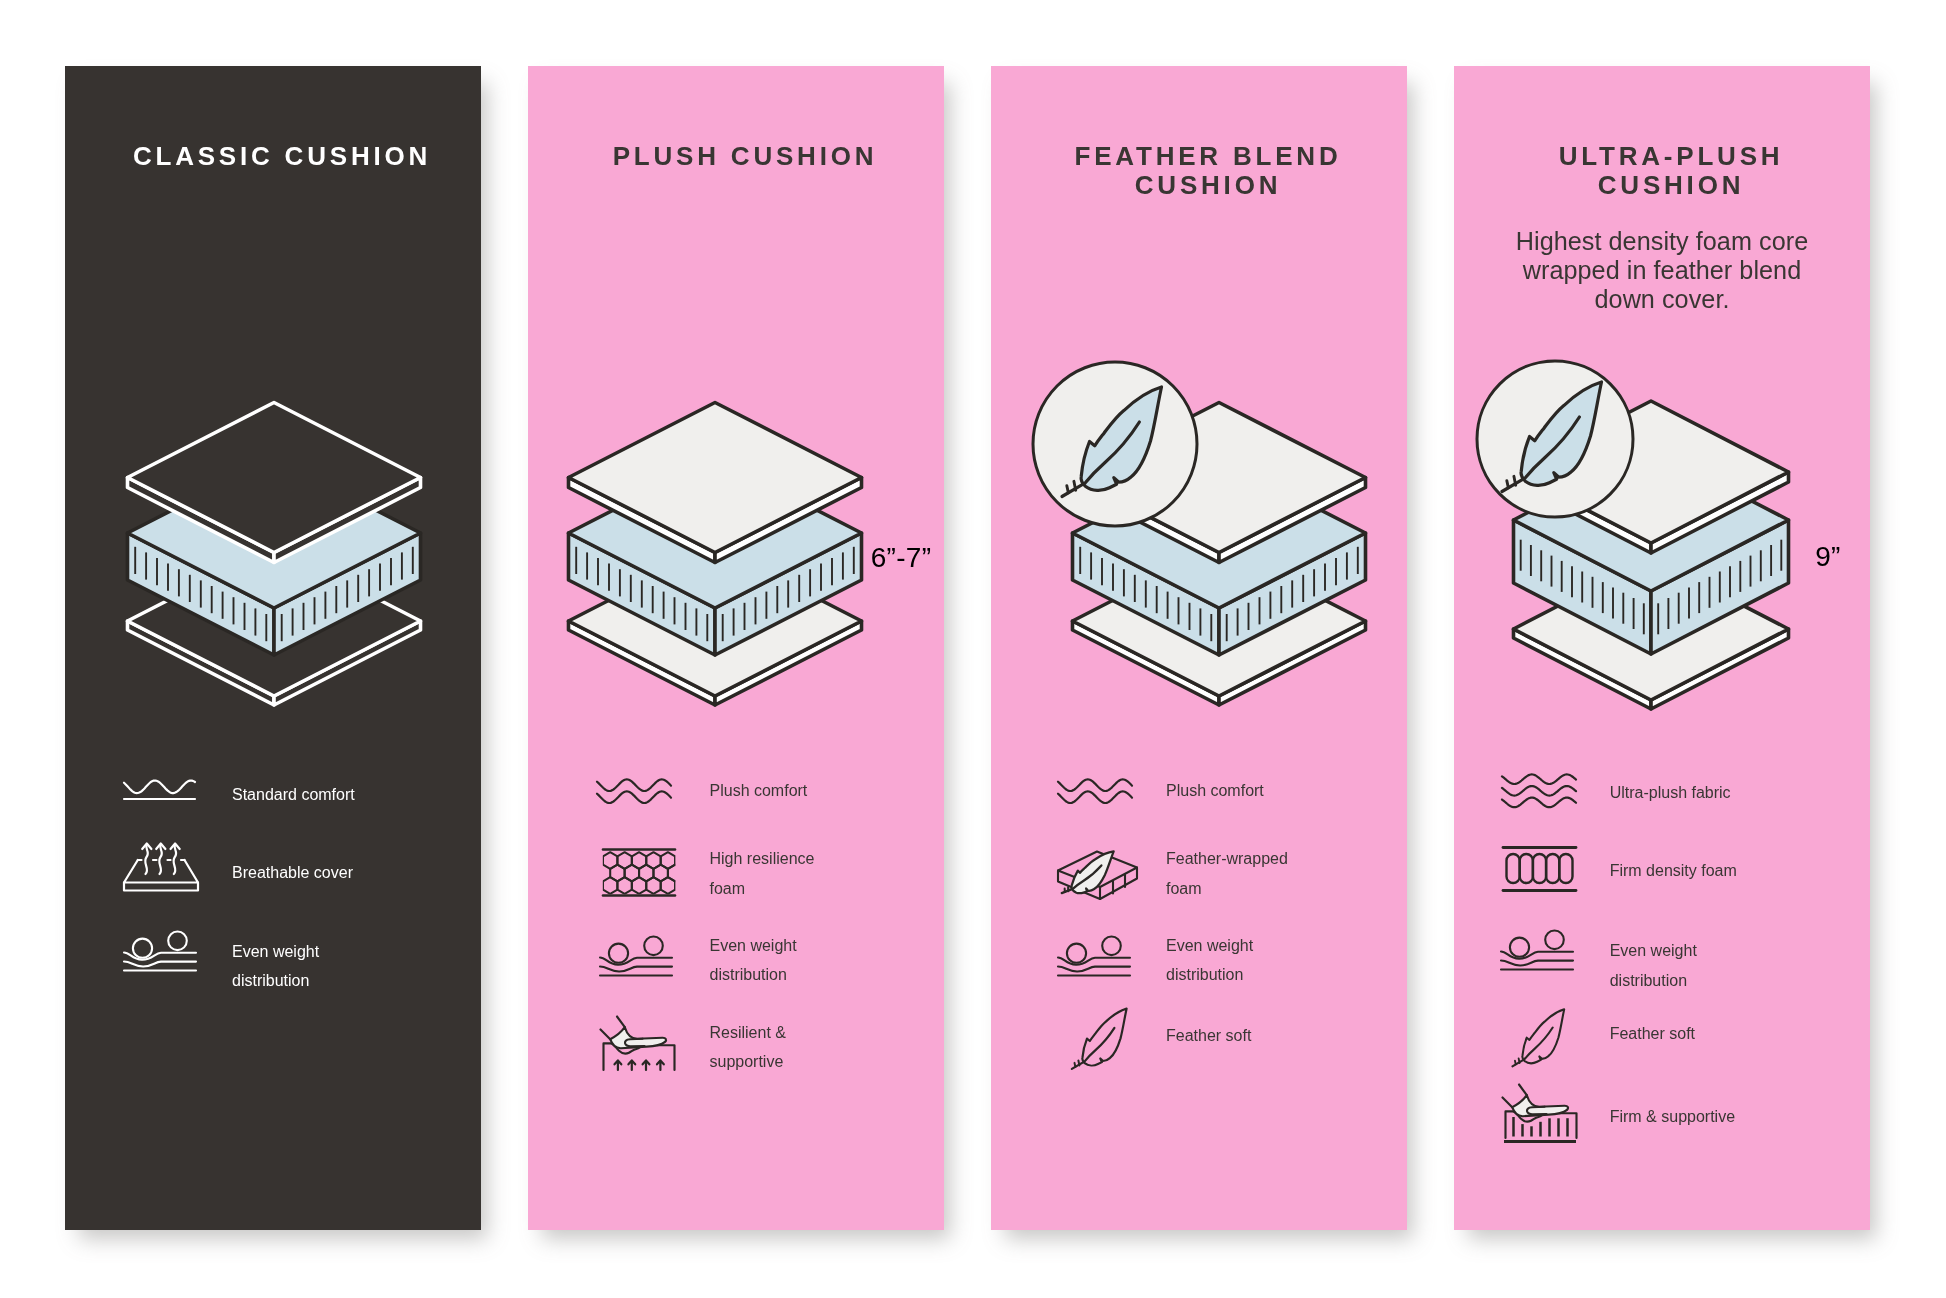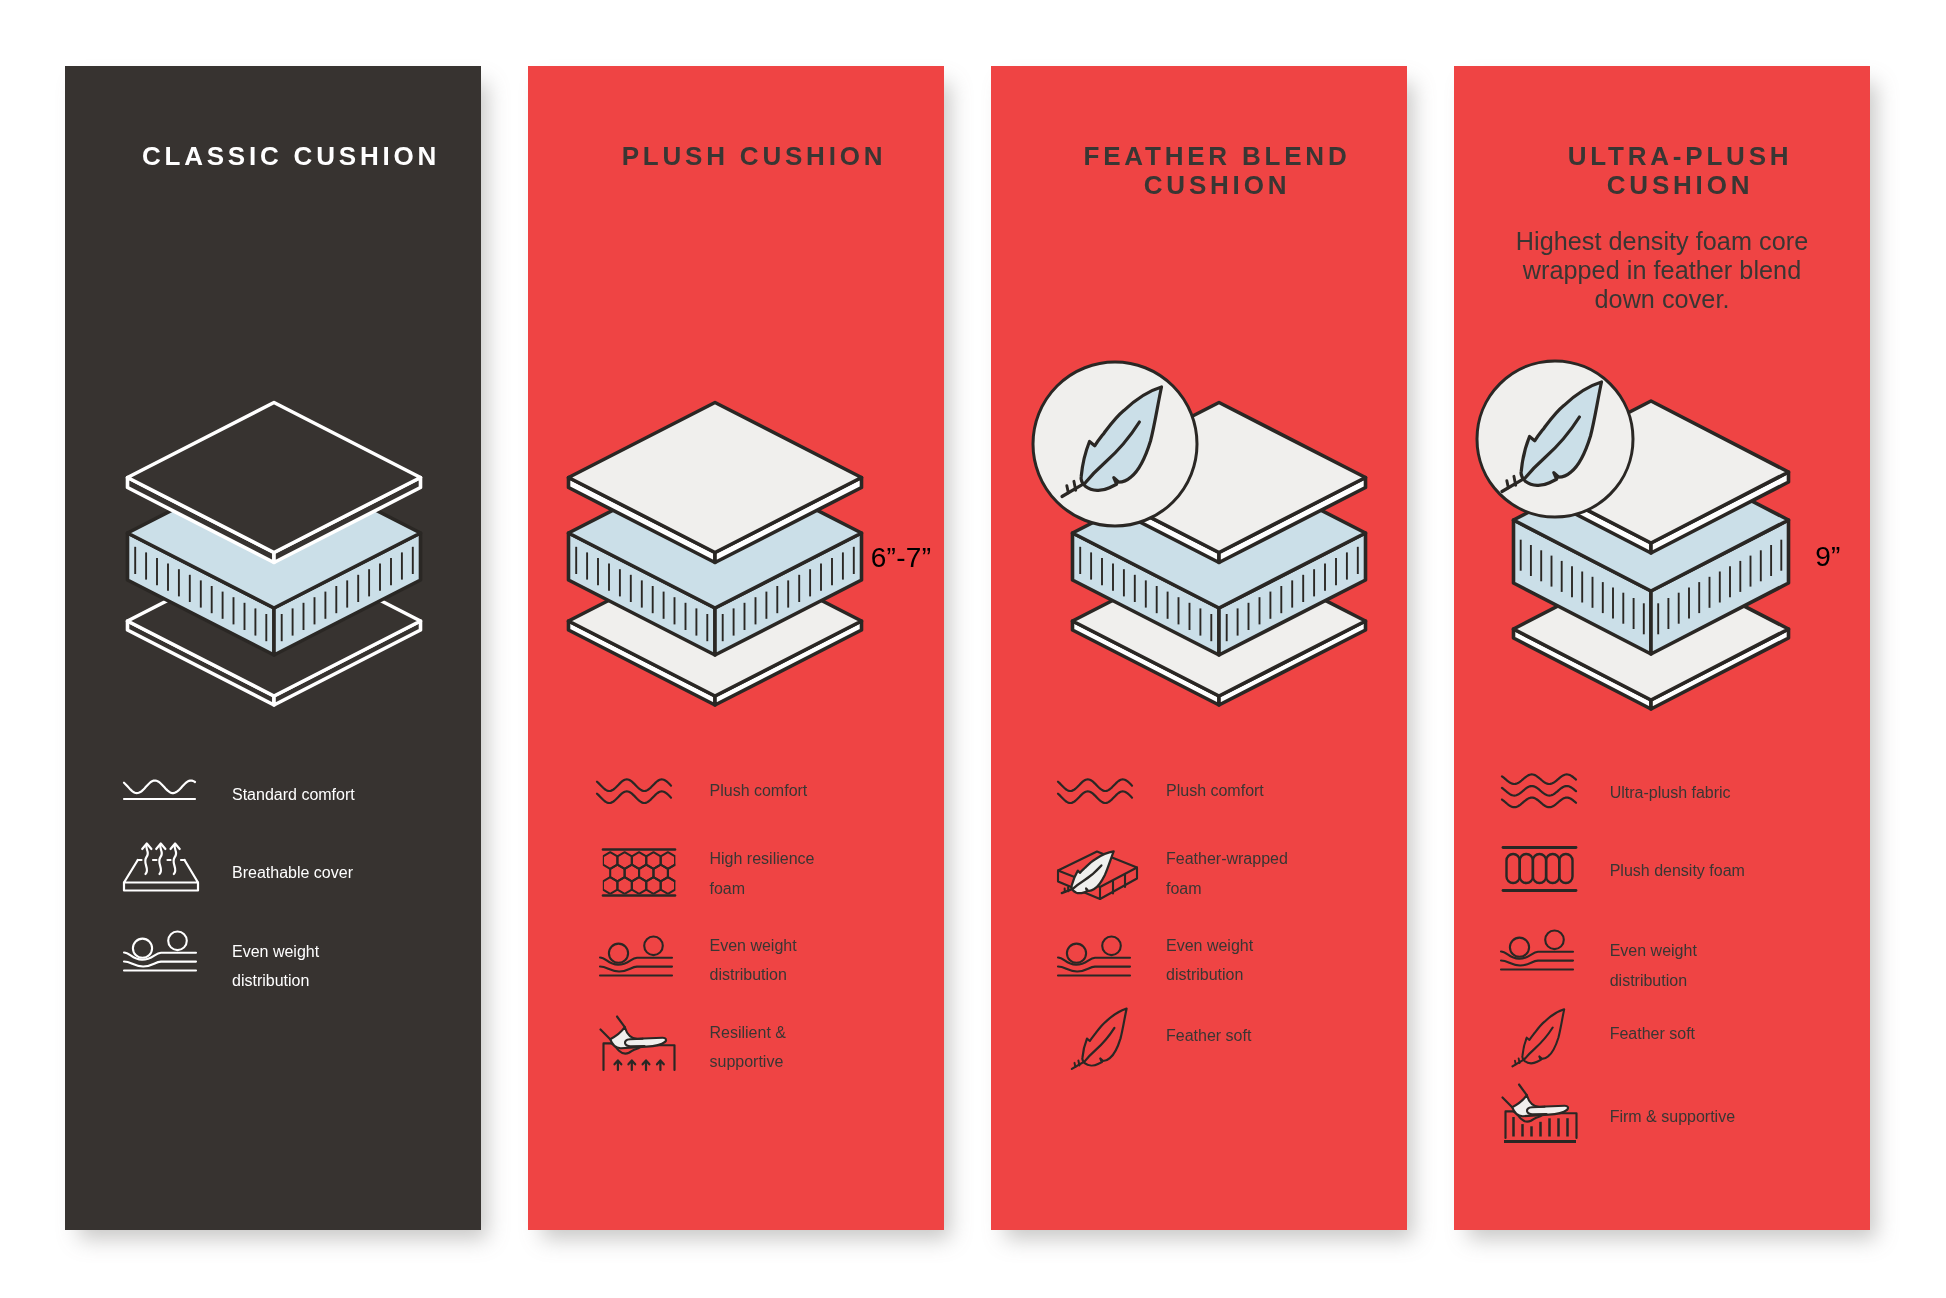--- a/index.html
+++ b/index.html
@@ -1,21 +1,21 @@
 <!DOCTYPE html>
 <html><head><meta charset="utf-8"><style>
 
 * { margin:0; padding:0; box-sizing:border-box; }
 html,body { width:1946px; height:1298px; background:#ffffff; font-family:"Liberation Sans", sans-serif; }
 .stage { position:relative; width:1946px; height:1298px; overflow:hidden; }
 .panel { position:absolute; top:66px; width:416px; height:1164px;
          box-shadow: 10px 13px 20px -4px rgba(125,122,119,0.42); }
-.p-lt { background:#ef4444; }
+.p-lt { background:#f9a8d4; }
 .p-dk { background:#373330; }
-.title { position:absolute; left:18px; width:100%; text-align:center; font-size:26px; font-weight:bold;
+.title { position:absolute; left:9px; width:100%; text-align:center; font-size:26px; font-weight:bold;
          letter-spacing:3.8px; line-height:29px; color:#393633; }
 .p-dk .title { color:#ffffff; }
 .desc { position:absolute; width:100%; text-align:center; font-size:25.2px; line-height:28.8px;
         letter-spacing:0.05px; color:#393633; }
 .p-dk .desc { color:#ffffff; }
 .ft { position:absolute; font-size:16px; line-height:29.3px; letter-spacing:0px; color:#393633; }
 .p-dk .ft { color:#ffffff; }
 svg { position:absolute; overflow:visible; }
 </style></head><body>
 <div class="stage">
@@ -332,21 +332,21 @@
 <div class="ft" style="left:155.70000000000005px;top:711.9px">Ultra-plush fabric</div>
 <svg style="left:48px;top:780px" width="76" height="46" viewBox="0 0 76 46">
         <line x1="1" y1="1.5" x2="74" y2="1.5" stroke="#2a2724" stroke-width="2.8" stroke-linecap="round"></line>
 <line x1="1" y1="44.5" x2="74" y2="44.5" stroke="#2a2724" stroke-width="2.8" stroke-linecap="round"></line>
 <rect x="4.5" y="8" width="13.2" height="29" rx="6.6" ry="6.6" stroke="#2a2724" stroke-width="2.4" fill="none"></rect>
 <rect x="17.7" y="8" width="13.2" height="29" rx="6.6" ry="6.6" stroke="#2a2724" stroke-width="2.4" fill="none"></rect>
 <rect x="30.9" y="8" width="13.2" height="29" rx="6.6" ry="6.6" stroke="#2a2724" stroke-width="2.4" fill="none"></rect>
 <rect x="44.1" y="8" width="13.2" height="29" rx="6.6" ry="6.6" stroke="#2a2724" stroke-width="2.4" fill="none"></rect>
 <rect x="57.3" y="8" width="13.2" height="29" rx="6.6" ry="6.6" stroke="#2a2724" stroke-width="2.4" fill="none"></rect>
       </svg>
-<div class="ft" style="left:155.70000000000005px;top:790.1px">Plush density foam</div>
+<div class="ft" style="left:155.70000000000005px;top:790.1px">Firm density foam</div>
 <svg style="left:45.799999999999955px;top:861.5px" width="74" height="44" viewBox="0 0 74 44">
         <circle cx="19.5" cy="19.2" r="9.6" stroke="#2a2724" stroke-width="2.1" fill="none" stroke-linecap="round" stroke-linejoin="round"></circle>
 <circle cx="54.5" cy="11.8" r="9.3" stroke="#2a2724" stroke-width="2.1" fill="none" stroke-linecap="round" stroke-linejoin="round"></circle>
 <path d="M1,23.5 C7,23.5 9,30.5 19,30.8 C29,31 32,24 38,23.7 L73,23.7" stroke="#2a2724" stroke-width="2.1" fill="none" stroke-linecap="round" stroke-linejoin="round"></path>
 <path d="M1,32.5 C8,32.5 11,37.3 20,37.5 C29,37.7 32,32.8 38,32.6 L73,32.6" stroke="#2a2724" stroke-width="2.1" fill="none" stroke-linecap="round" stroke-linejoin="round"></path>
 <line x1="1" y1="41.5" x2="73" y2="41.5" stroke="#2a2724" stroke-width="2.1" fill="none" stroke-linecap="round" stroke-linejoin="round"></line>
       </svg>
 <div class="ft" style="left:155.70000000000005px;top:870.3px">Even weight<br>distribution</div>
 <svg style="left:55px;top:943px" width="60" height="58" viewBox="0 0 60 58">
         <g transform="translate(31,30)">

